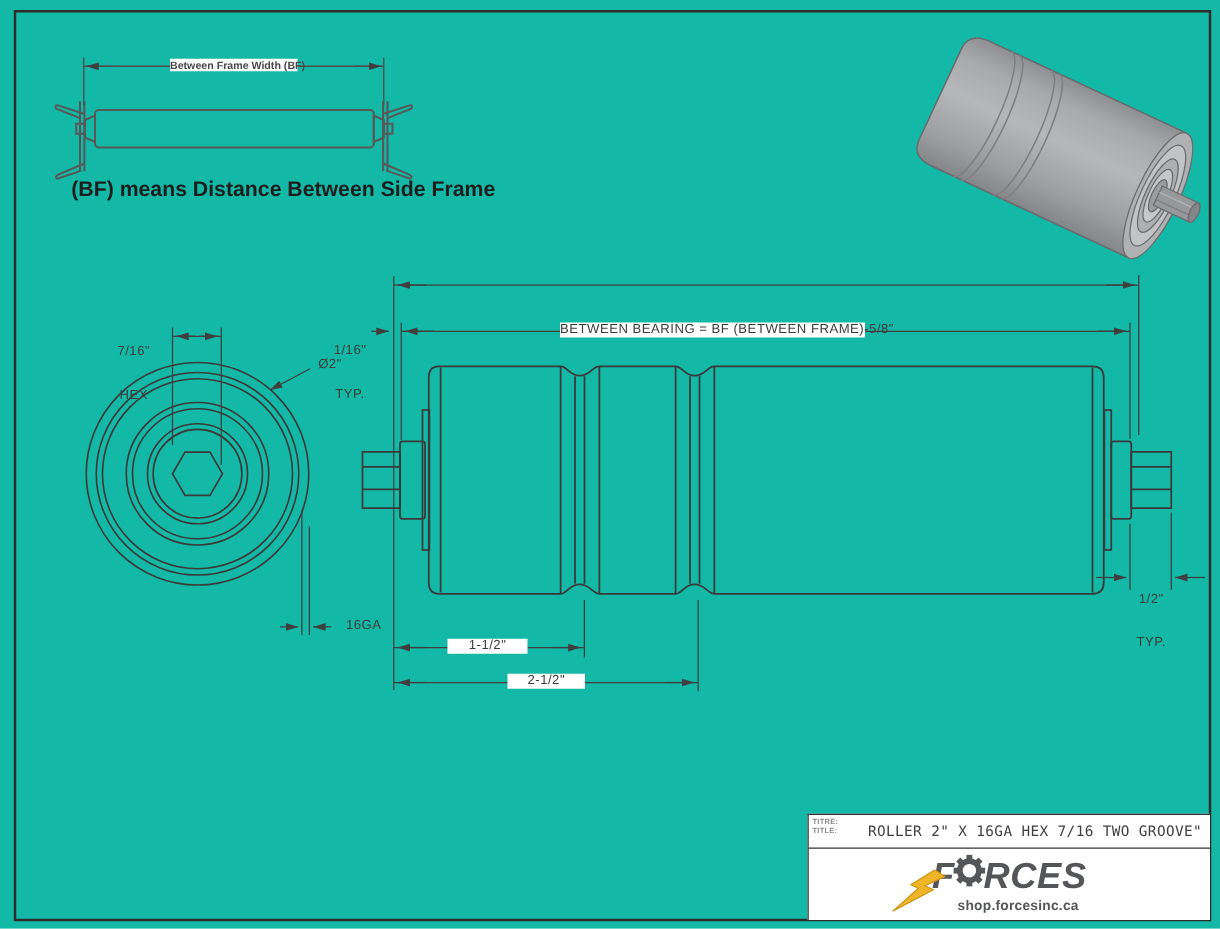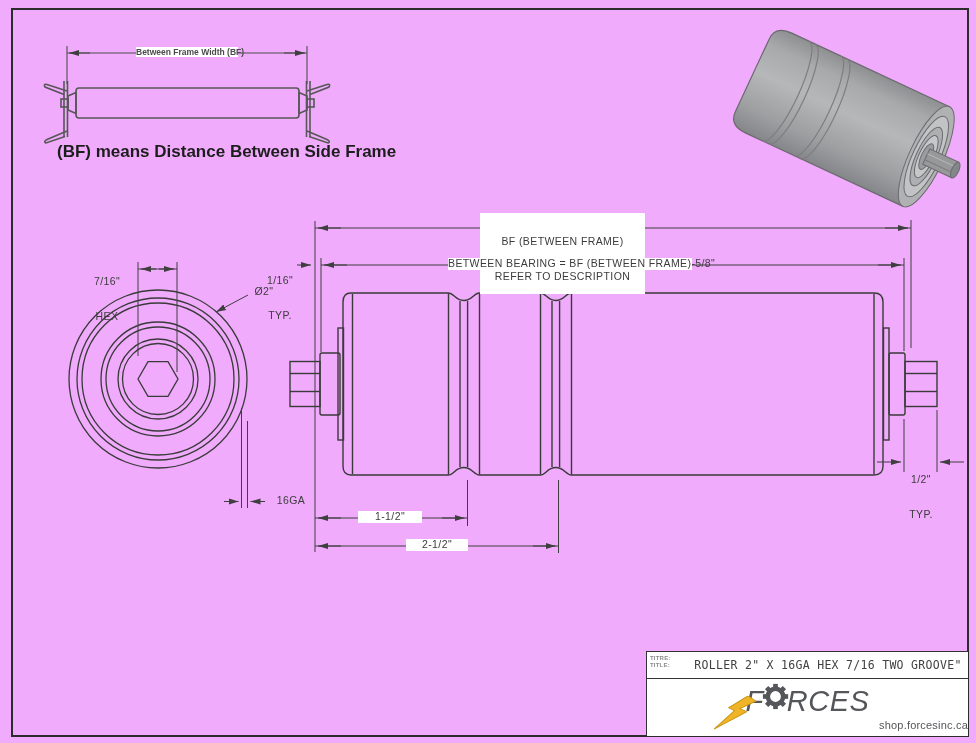--- a/index.html
+++ b/index.html
@@ -1,39 +1,39 @@
 <!DOCTYPE html>
 <html><head>
 <meta charset="utf-8">
 <style>
   html,body{margin:0;padding:0;background:#fff;}
-  .page{position:relative;width:976px;height:743px;background:#f0abfc;overflow:hidden;
+  .page{position:relative;width:976px;height:743px;background:#14b8a6;overflow:hidden;
         font-family:"Liberation Sans",sans-serif;}
   svg.linework{position:absolute;left:0;top:0;z-index:1;}
   .lbl{position:absolute;z-index:3;font-family:"Liberation Sans",sans-serif;
        font-size:10.5px;color:#3c3c3c;letter-spacing:.4px;text-align:center;
        line-height:11.5px;white-space:pre;}
   .bgw{background:#fff;}
   .ins-dim{font-size:8.5px;font-weight:700;color:#4a4a4a;letter-spacing:0;line-height:10px;}
   .ins-cap{font-size:17px;font-weight:700;color:#1d1d1d;letter-spacing:0;line-height:14px;}
   .tblock{position:absolute;left:646px;top:651px;width:322px;height:85px;z-index:4;
           box-sizing:border-box;border-top:1.5px solid #333;border-left:1.5px solid #333;background:#fff;}
   .trow1{position:relative;height:27px;border-bottom:1.5px solid #333;box-sizing:border-box;}
   .tlangs{position:absolute;left:3px;top:3px;font-size:6px;line-height:7px;color:#8a8a8a;
           letter-spacing:.2px;font-weight:700;}
   .ttitle{position:absolute;left:44px;top:6px;width:274px;text-align:center;
           font-family:"DejaVu Sans Mono",monospace;font-size:11.5px;color:#414141;letter-spacing:.3px;}
   .trow2{position:relative;height:56px;}
   .logo-line{position:absolute;left:0;top:4px;width:100%;text-align:center;z-index:2;}
-  .logo-line .ltr{font-style:italic;font-weight:400;font-size:29px;color:#55565a;
+  .logo-line .ltr{font-style:italic;font-weight:700;font-size:29px;color:#55565a;
           letter-spacing:.5px;vertical-align:middle;}
   .gearbox{display:inline-block;width:27px;height:27px;vertical-align:-4px;margin:0 -2px;}
   .bolt{position:absolute;left:64px;top:14px;width:50px;height:44px;z-index:3;transform:rotate(18deg);}
-  .logo-url{position:absolute;left:0;top:40px;width:100%;text-align:right;text-indent:14px;
-          font-size:11px;font-weight:400;color:#55565a;letter-spacing:.2px;z-index:2;}
+  .logo-url{position:absolute;left:0;top:40px;width:100%;text-align:center;text-indent:14px;
+          font-size:11px;font-weight:700;color:#55565a;letter-spacing:.2px;z-index:2;}
 </style>
 </head>
 <body>
 
 <div class="page">
 
 <svg class="linework" width="976" height="743" viewBox="0 0 976 743">
   <defs>
     <marker id="arr" markerWidth="11" markerHeight="8" refX="10" refY="4" orient="auto" markerUnits="userSpaceOnUse">
       <path d="M0,0.9 L10,4 L0,7.1 Z" fill="#3f3f3f"></path>
@@ -182,24 +182,20 @@
       <line x1="200" y1="-3" x2="232" y2="-3" stroke="#b5b6b8"></line>
       <line x1="200" y1="3.5" x2="232" y2="3.5" stroke="#7c7d7f"></line>
       <ellipse cx="232" cy="0" rx="3.5" ry="8.5" fill="#85868a"></ellipse>
     </g>
   </g>
 </svg>
 
 <div class="lbl ins-dim bgw" style="left:136px;top:47px;width:102px;">Between Frame Width (BF)</div>
 <div class="lbl ins-cap" style="left:57px;top:145px;width:256px;">(BF) means Distance Between Side Frame</div>
 
-<div class="lbl bgw" style="left:480px;top:213px;width:165px;">
-  <div>BF (BETWEEN FRAME)</div>
-  <div>REFER TO DESCRIPTION</div>
-</div>
 
 <div class="lbl bgw" style="left:448px;top:258px;width:244px;">BETWEEN BEARING = BF (BETWEEN FRAME)-5/8"</div>
 
 <div class="lbl" style="left:257px;top:252px;width:46px;">
   <div>1/16"</div>
   <div>TYP.</div>
 </div>
 
 <div class="lbl" style="left:83px;top:253px;width:48px;">
   <div>7/16"</div>

